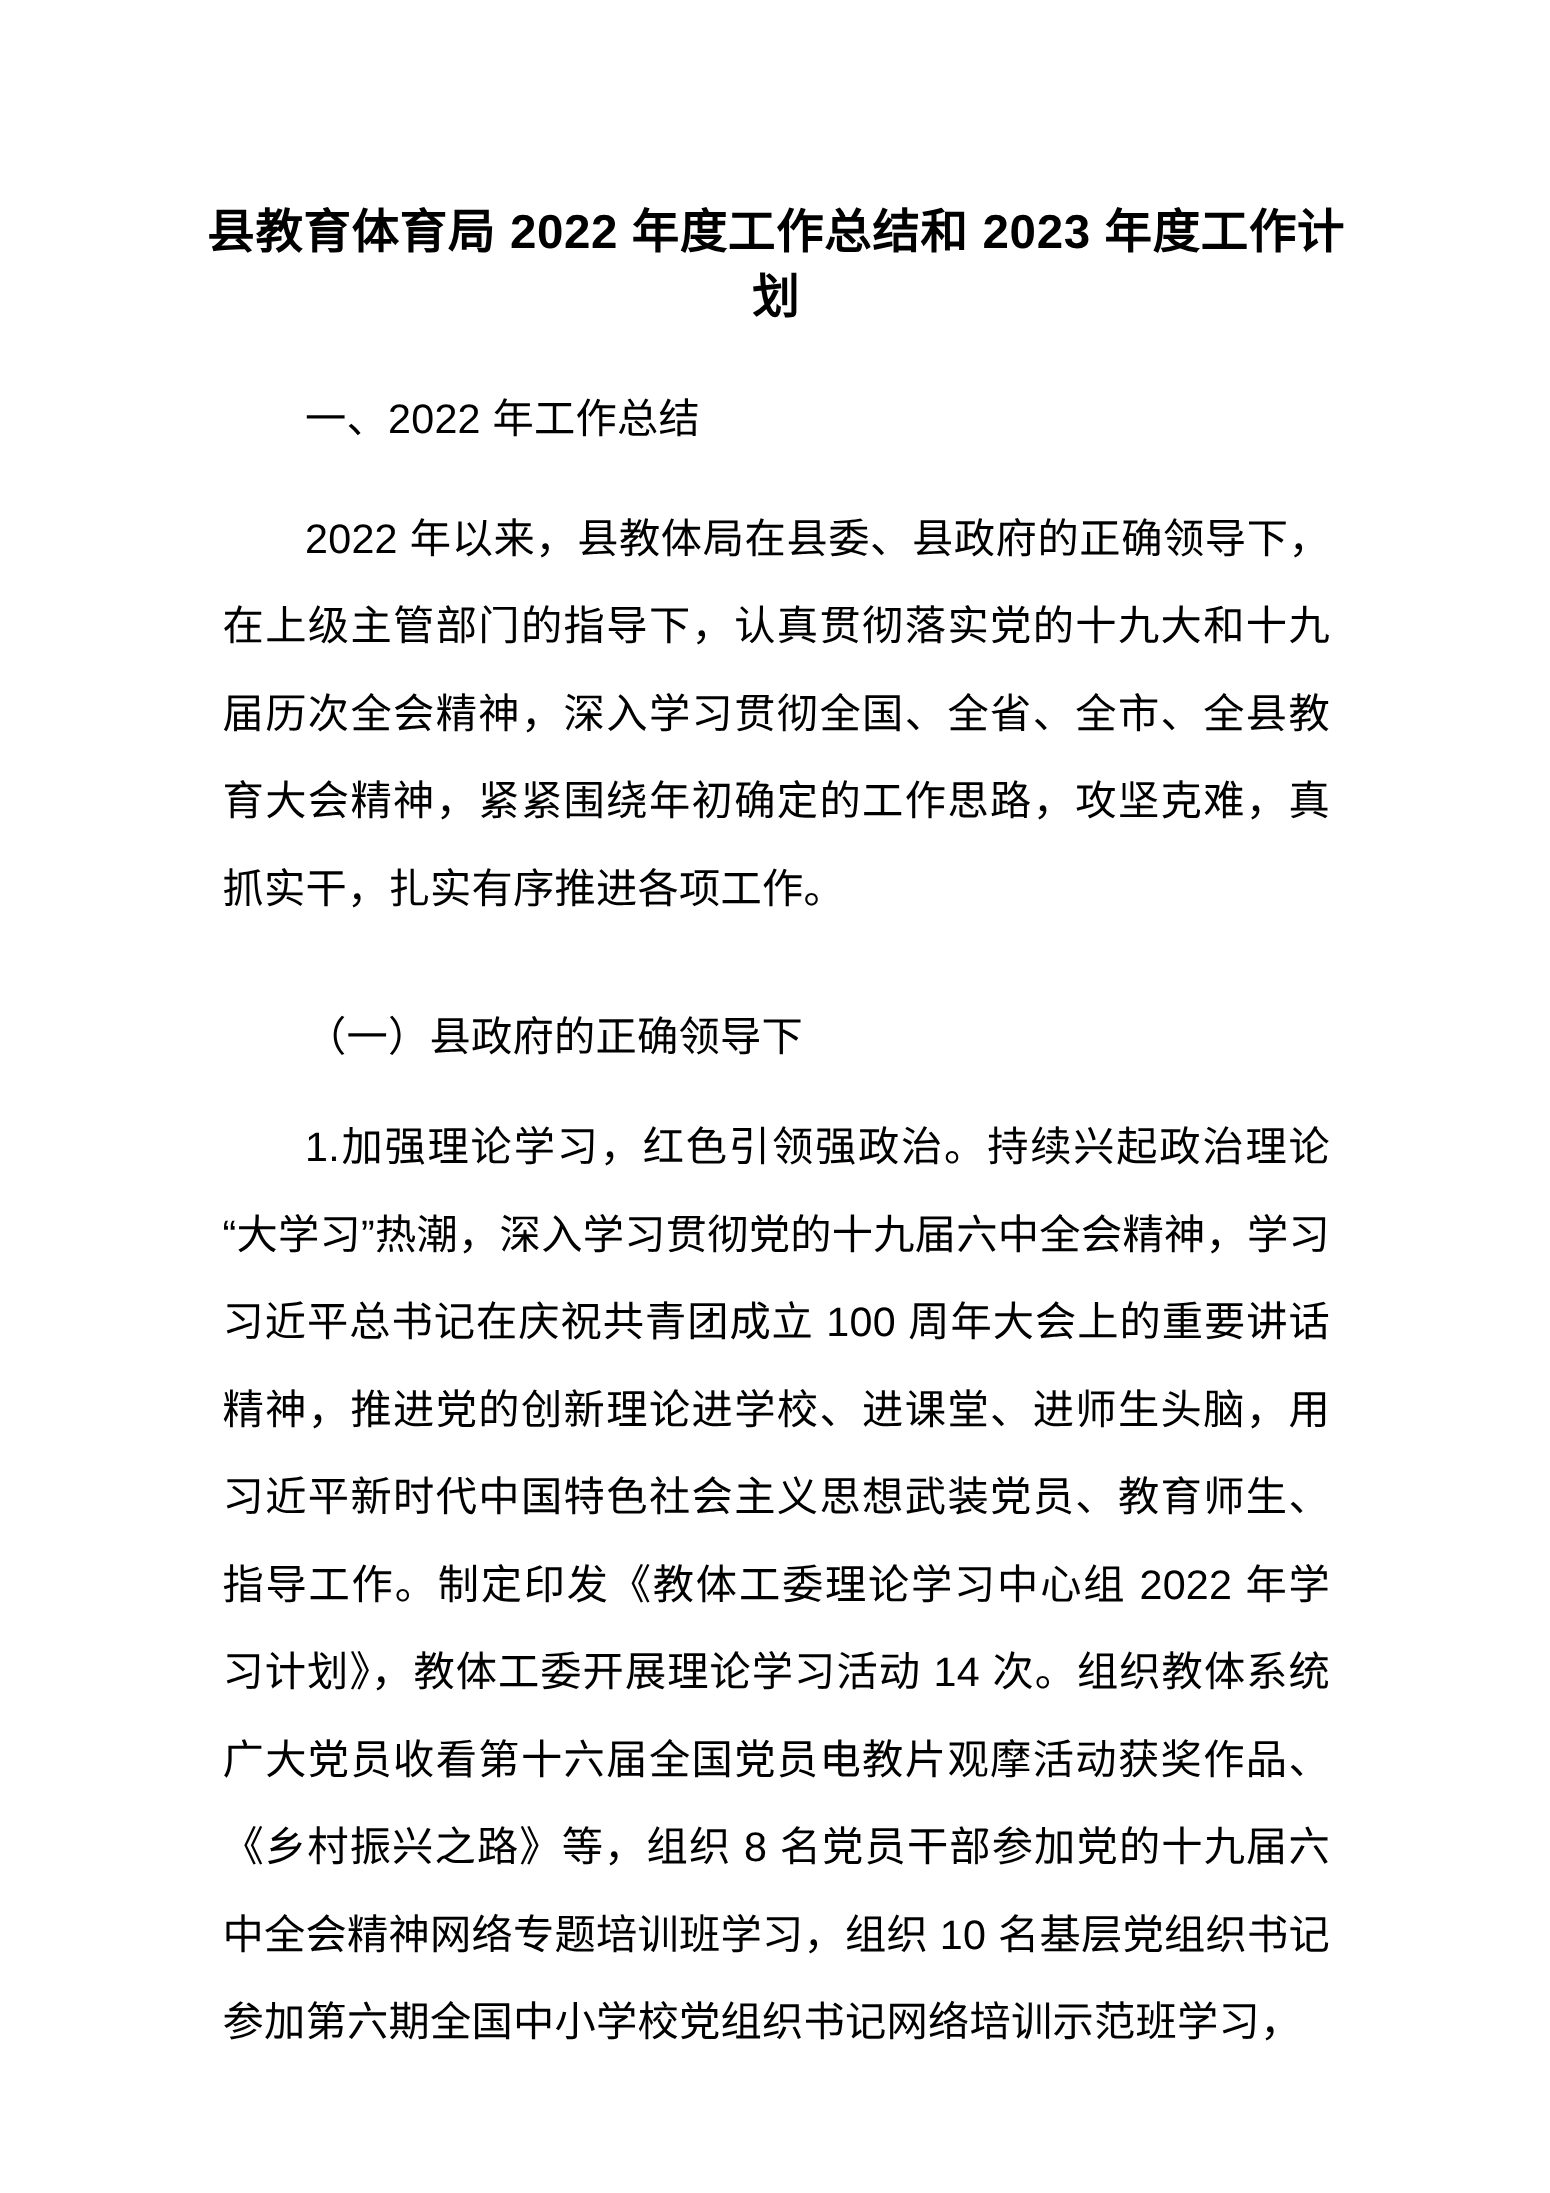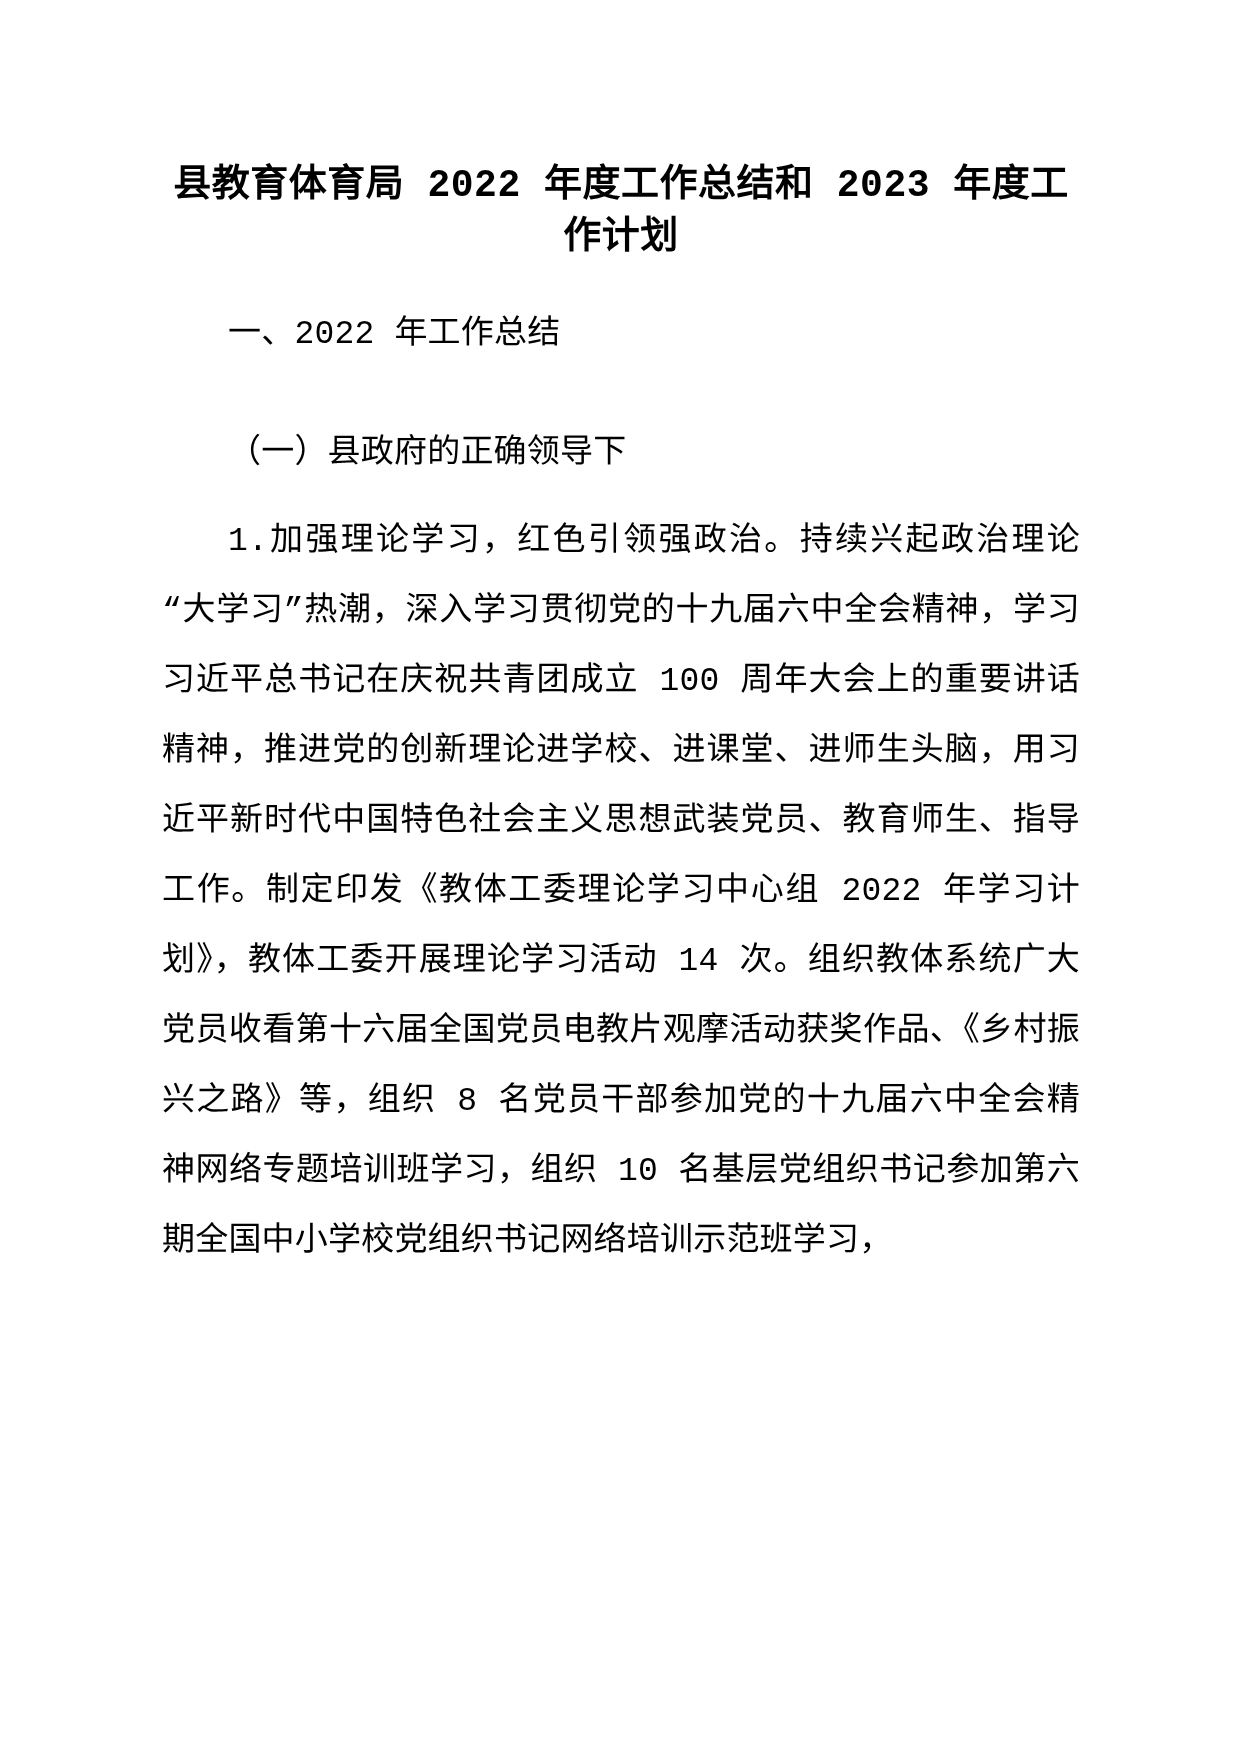--- a/index.html
+++ b/index.html
@@ -10,33 +10,33 @@
   .page {
     position: relative;
     width: 1240px;
     height: 1754px;
     margin: 0 auto;
     background: #ffffff;
     color: #000000;
     box-sizing: border-box;
     padding: 160px 160px 0 162px;
     overflow: hidden;
-    font-family: Liberation Mono, monospace;
+    font-family: Liberation Sans, sans-serif;
   }
   .doc-title {
     margin: 0;
     font-size: 38px;
     line-height: 52px;
     font-weight: 700;
     text-align: center;
     letter-spacing: 0.5px;
     color: #000000;
   }
   .para {
-    margin: 0;
+    margin: 16px;
     font-size: 33px;
     line-height: 70px;
     font-weight: 400;
     text-indent: 2em;
     text-align: justify;
     text-justify: inter-ideograph;
     letter-spacing: 0.2px;
     color: #000000;
     word-break: break-all;
   }
@@ -46,17 +46,18 @@
   .p-main   { margin-top: 18px; }
 </style>
 </head>
 <body>
 
 <div class="page">
   <h1 class="doc-title">县教育体育局 2022 年度工作总结和 2023 年度工作计划</h1>
 
   <p class="para h-level1">一、2022 年工作总结</p>
 
+  <p class="para p-intro">2022 年以来，县教体局在县委、县政府的正确领导下，在上级主管部门的指导下，认真贯彻落实党的十九大和十九届历次全会精神，深入学习贯彻全国、全省、全市、全县教育大会精神，紧紧围绕年初确定的工作思路，攻坚克难，真抓实干，扎实有序推进各项工作。</p>
 
   <p class="para h-level2">（一）县政府的正确领导下</p>
 
   <p class="para p-main">1.加强理论学习，红色引领强政治。持续兴起政治理论“大学习”热潮，深入学习贯彻党的十九届六中全会精神，学习习近平总书记在庆祝共青团成立 100 周年大会上的重要讲话精神，推进党的创新理论进学校、进课堂、进师生头脑，用习近平新时代中国特色社会主义思想武装党员、教育师生、指导工作。制定印发《教体工委理论学习中心组 2022 年学习计划》，教体工委开展理论学习活动 14 次。组织教体系统广大党员收看第十六届全国党员电教片观摩活动获奖作品、《乡村振兴之路》等，组织 8 名党员干部参加党的十九届六中全会精神网络专题培训班学习，组织 10 名基层党组织书记参加第六期全国中小学校党组织书记网络培训示范班学习，</p>
 </div>
 
 </body></html>

